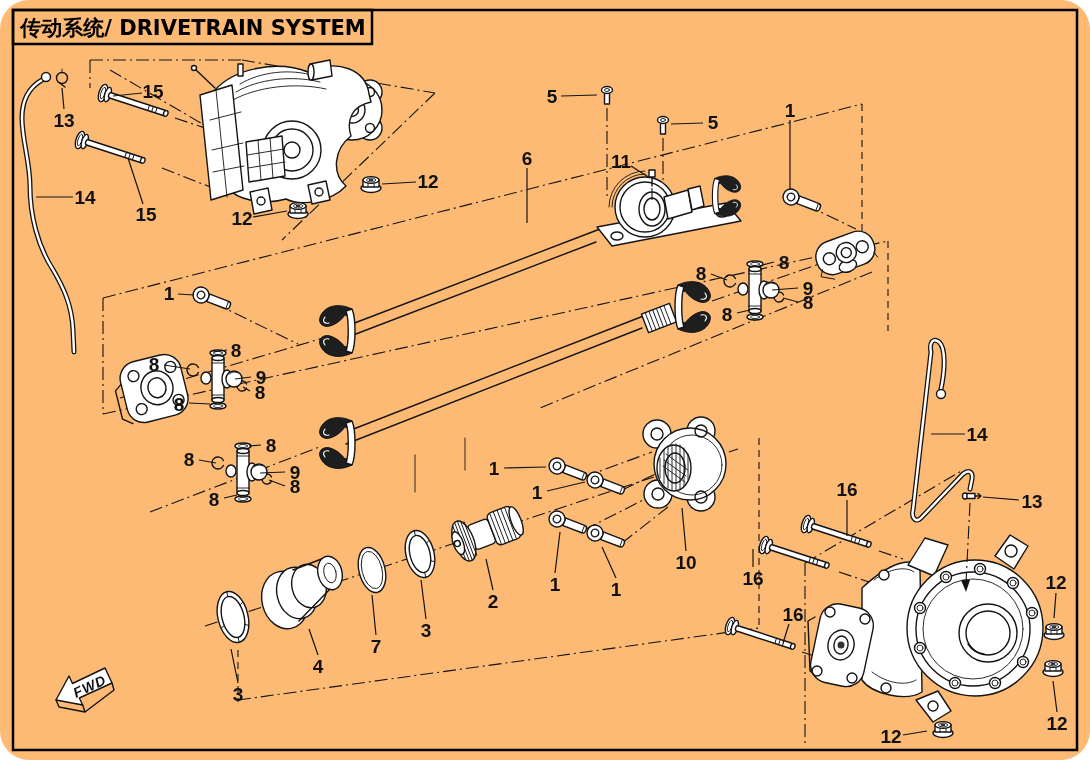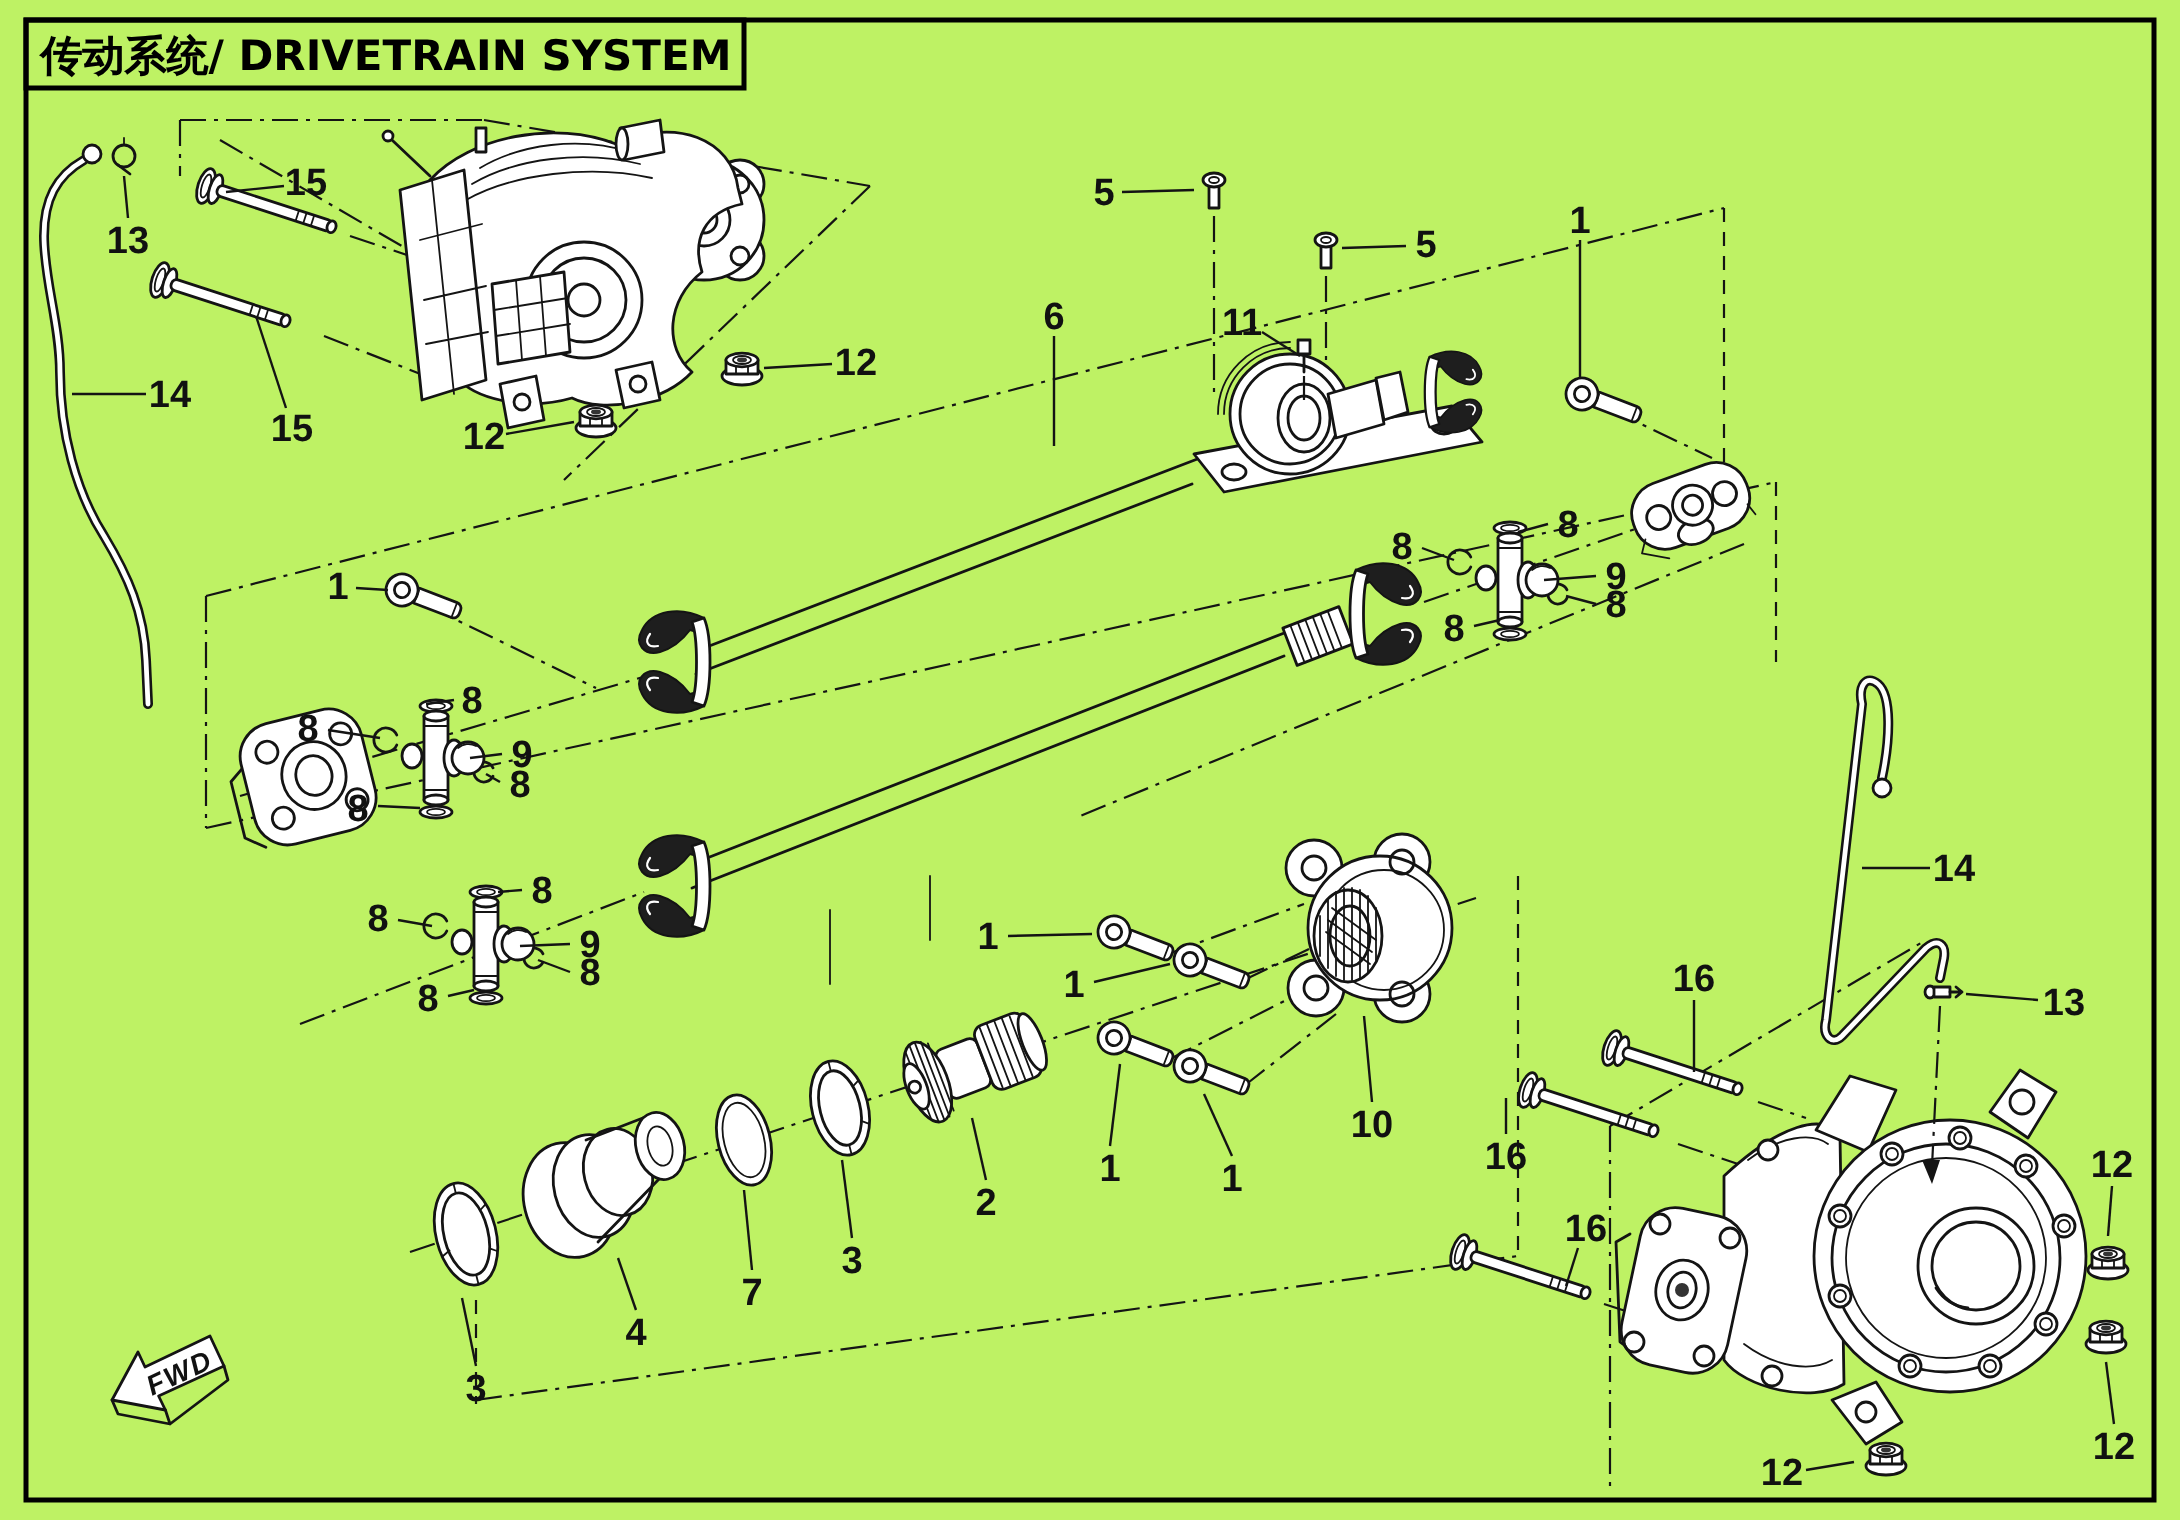--- a/index.html
+++ b/index.html
@@ -1,17 +1,17 @@
 <!DOCTYPE html>
 <html><head>
 <meta charset="utf-8">
 <style>
   html,body{margin:0;padding:0;background:#fff;width:1090px;height:760px;overflow:hidden;}
-  .sheet{position:relative;width:1090px;height:760px;background:#bef264;
-         font-family:"Liberation Sans","DejaVu Sans",sans-serif;}
+  .sheet{position:relative;width:1090px;height:760px;background:#fdba74;
+         font-family:"Liberation Sans","DejaVu Sans",sans-serif;border-radius:29px;}
   svg{position:absolute;left:0;top:0;}
   
   .ln{fill:none;stroke:#141414;stroke-width:1.4;stroke-linecap:round;stroke-linejoin:round;}
   .thin{stroke-width:0.9;}
   .fw{fill:#ffffff;stroke:#141414;stroke-width:1.4;stroke-linejoin:round;}
   .fd{fill:#1e1e1e;stroke:#141414;stroke-width:1;stroke-linejoin:round;}
   .wl{fill:none;stroke:#ffffff;stroke-width:1.1;stroke-linecap:round;}
   .dd{fill:none;stroke:#141414;stroke-width:1.1;stroke-dasharray:13 4 2 4;}
   .dsh{fill:none;stroke:#141414;stroke-width:1.1;stroke-dasharray:7 5;}
   .tube{fill:none;stroke:#141414;stroke-width:5;stroke-linecap:round;stroke-linejoin:round;}

